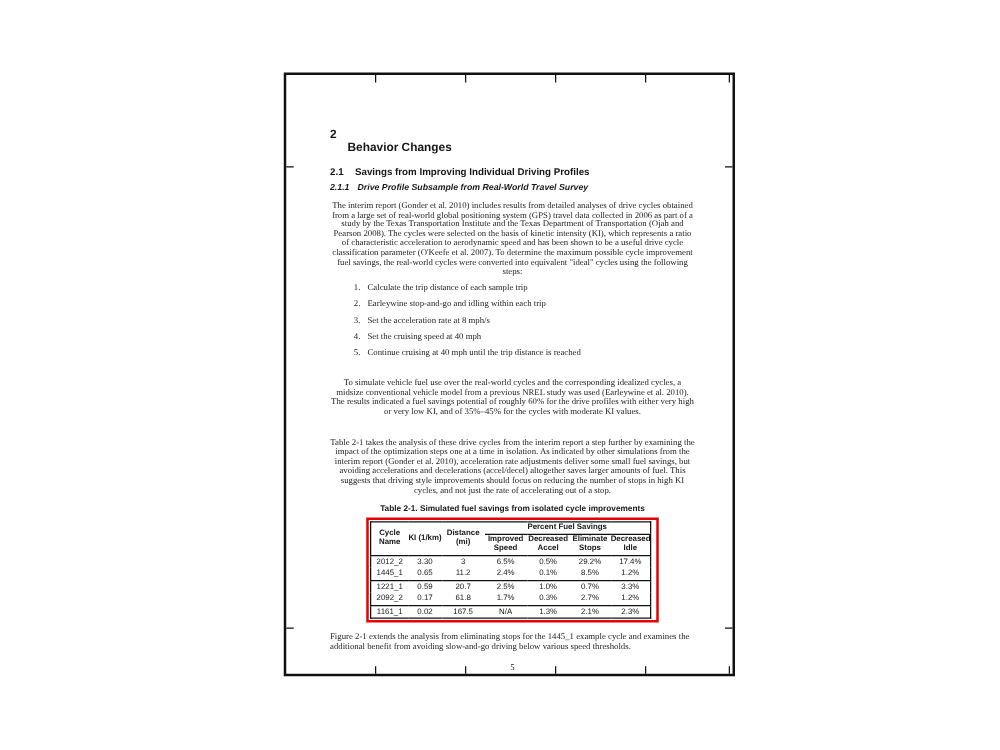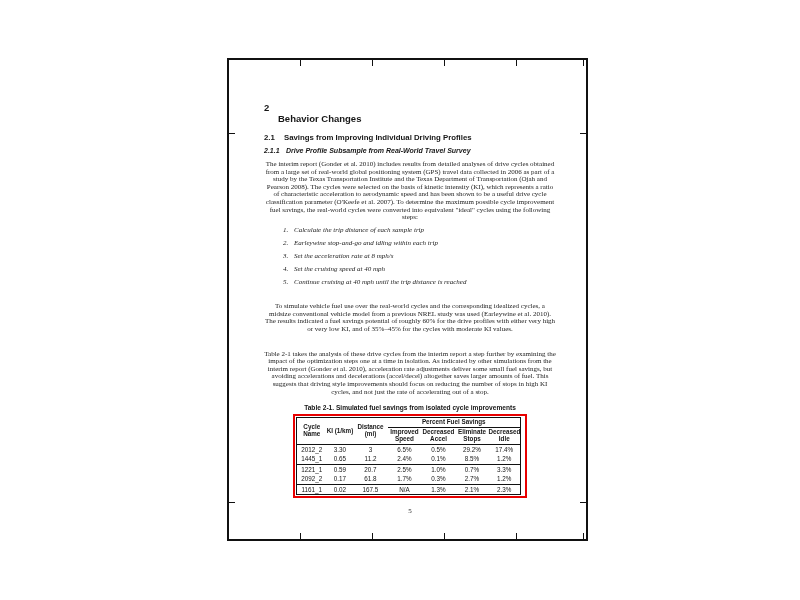--- a/index.html
+++ b/index.html
@@ -30,21 +30,21 @@
   h3{
     font-family:"Liberation Sans", sans-serif;font-size:7px;line-height:8px;
     margin:5px 0 0 0;display:flex;font-weight:bold;font-style:italic;color:#161616;
   }
   h3 .hnum{width:22px;flex:0 0 22px;}
   p.body{
     font-size:7px;line-height:7.6px;margin:6px 0 0 0;text-align:center;
   }
   p.body.tight{margin-top:17px;}
   ol.steps{
-    margin:5px 0 0 0;padding:0 0 0 26px;font-size:7px;line-height:7.6px;font-style:italic;
+    margin:5px 0 0 0;padding:0 0 0 26px;font-size:7px;line-height:7.6px;
   }
   ol.steps li{margin-bottom:5.4px;padding-left:4px;}
   .tbl-caption{
     font-family:"Liberation Sans", sans-serif;font-weight:bold;font-size:6.6px;
     text-align:center;margin:8px 0 0 0;color:#161616;
   }
   .tbl-highlight{
     margin:3px auto 0 auto;width:228px;border:2px solid #e80000;padding:1px;
   }
   table.fuel{
@@ -196,17 +196,18 @@
               <td>167.5</td>
               <td>N/A</td>
               <td>1.3%</td>
               <td>2.1%</td>
               <td>2.3%</td>
             </tr>
           </tbody>
       </table>
     </div>
 
+    <p class="fig-note">Figure 2-1 extends the analysis from eliminating stops for the 1445_1 example cycle and examines the additional benefit from avoiding slow-and-go driving below various speed thresholds.</p>
 
     <p class="page-num">5</p>
 
   </div>
 </div>
 
 </body></html>

